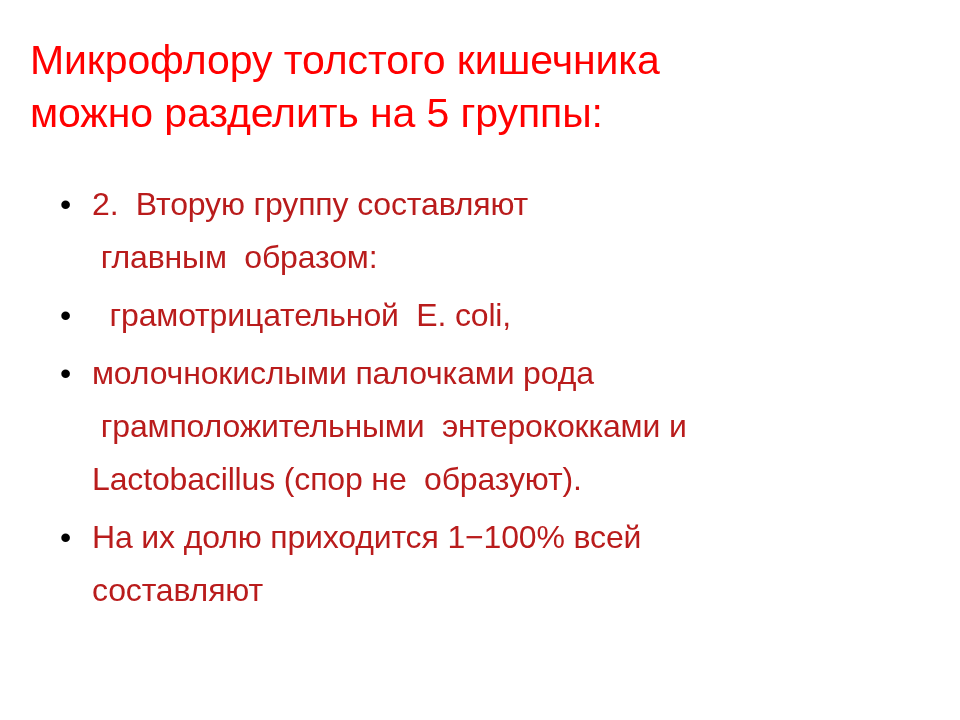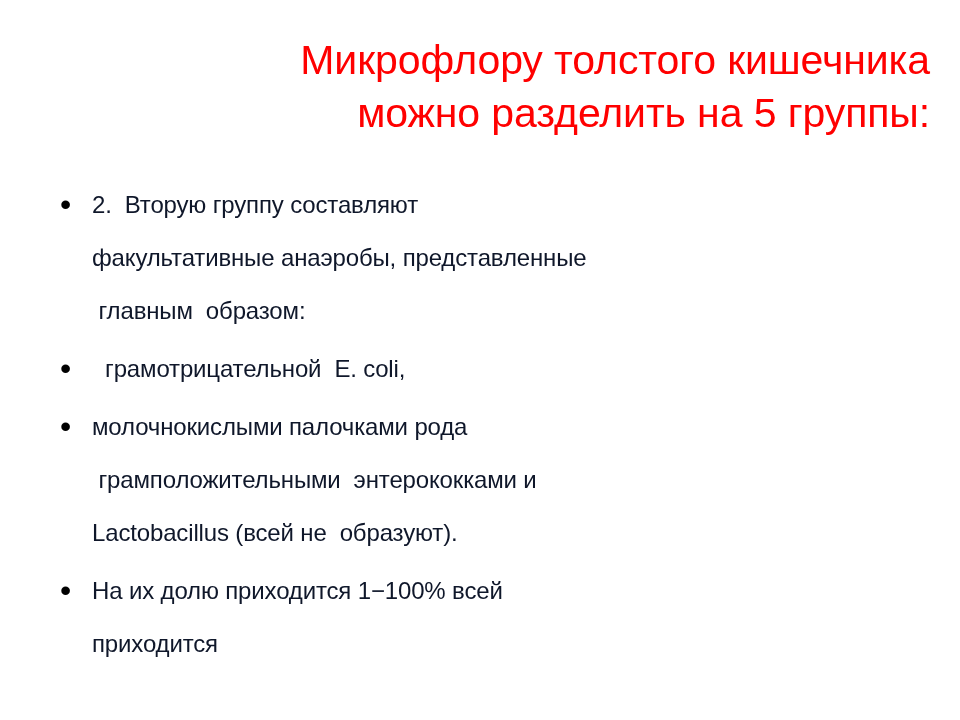--- a/index.html
+++ b/index.html
@@ -20,21 +20,21 @@
     overflow: hidden;
     box-sizing: border-box;
   }
 
   
   .slide-title {
     position: absolute;
     left: 30px;
     top: 34px;
     width: 900px;
-    text-align: right;
+    text-align: left;
     color: #ff0000;
     font-size: 41px;
     line-height: 53px;
     font-weight: 400;
     letter-spacing: -0.1px;
     white-space: nowrap;
   }
   .title-line {
     display: block;
   }
@@ -66,22 +66,22 @@
     color: #000000;
     text-align: left;
   }
 
   .para-lines {
     display: block;
   }
 
   .text-line {
     display: block;
-    color: #0f172a;
-    font-size: 24px;
+    color: #b91c1c;
+    font-size: 32px;
     line-height: 53px;
     white-space: pre;
     letter-spacing: -0.15px;
   }
 </style>
 </head>
 <body>
 
 <div class="slide">
 
@@ -89,43 +89,42 @@
     <span class="title-line">Микрофлору толстого кишечника</span>
     <span class="title-line">можно разделить на 5 группы:</span>
   </div>
 
   <div class="slide-body">
 
     <div class="bullet-para">
       <span class="bullet-marker">•</span>
       <span class="para-lines">
         <span class="text-line">2.  Вторую группу составляют</span>
-        <span class="text-line">факультативные анаэробы, представленные</span>
         <span class="text-line"> главным  образом:</span>
       </span>
     </div>
 
     <div class="bullet-para">
       <span class="bullet-marker">•</span>
       <span class="para-lines">
         <span class="text-line">  грамотрицательной  E. coli,</span>
       </span>
     </div>
 
     <div class="bullet-para">
       <span class="bullet-marker">•</span>
       <span class="para-lines">
         <span class="text-line">молочнокислыми палочками рода</span>
         <span class="text-line"> грамположительными  энтерококками и</span>
-        <span class="text-line">Lactobacillus (всей не  образуют).</span>
+        <span class="text-line">Lactobacillus (спор не  образуют).</span>
       </span>
     </div>
 
     <div class="bullet-para">
       <span class="bullet-marker">•</span>
       <span class="para-lines">
         <span class="text-line">На их долю приходится 1−100% всей</span>
-        <span class="text-line">приходится</span>
+        <span class="text-line">составляют</span>
       </span>
     </div>
 
   </div>
 </div>
 
 </body></html>

